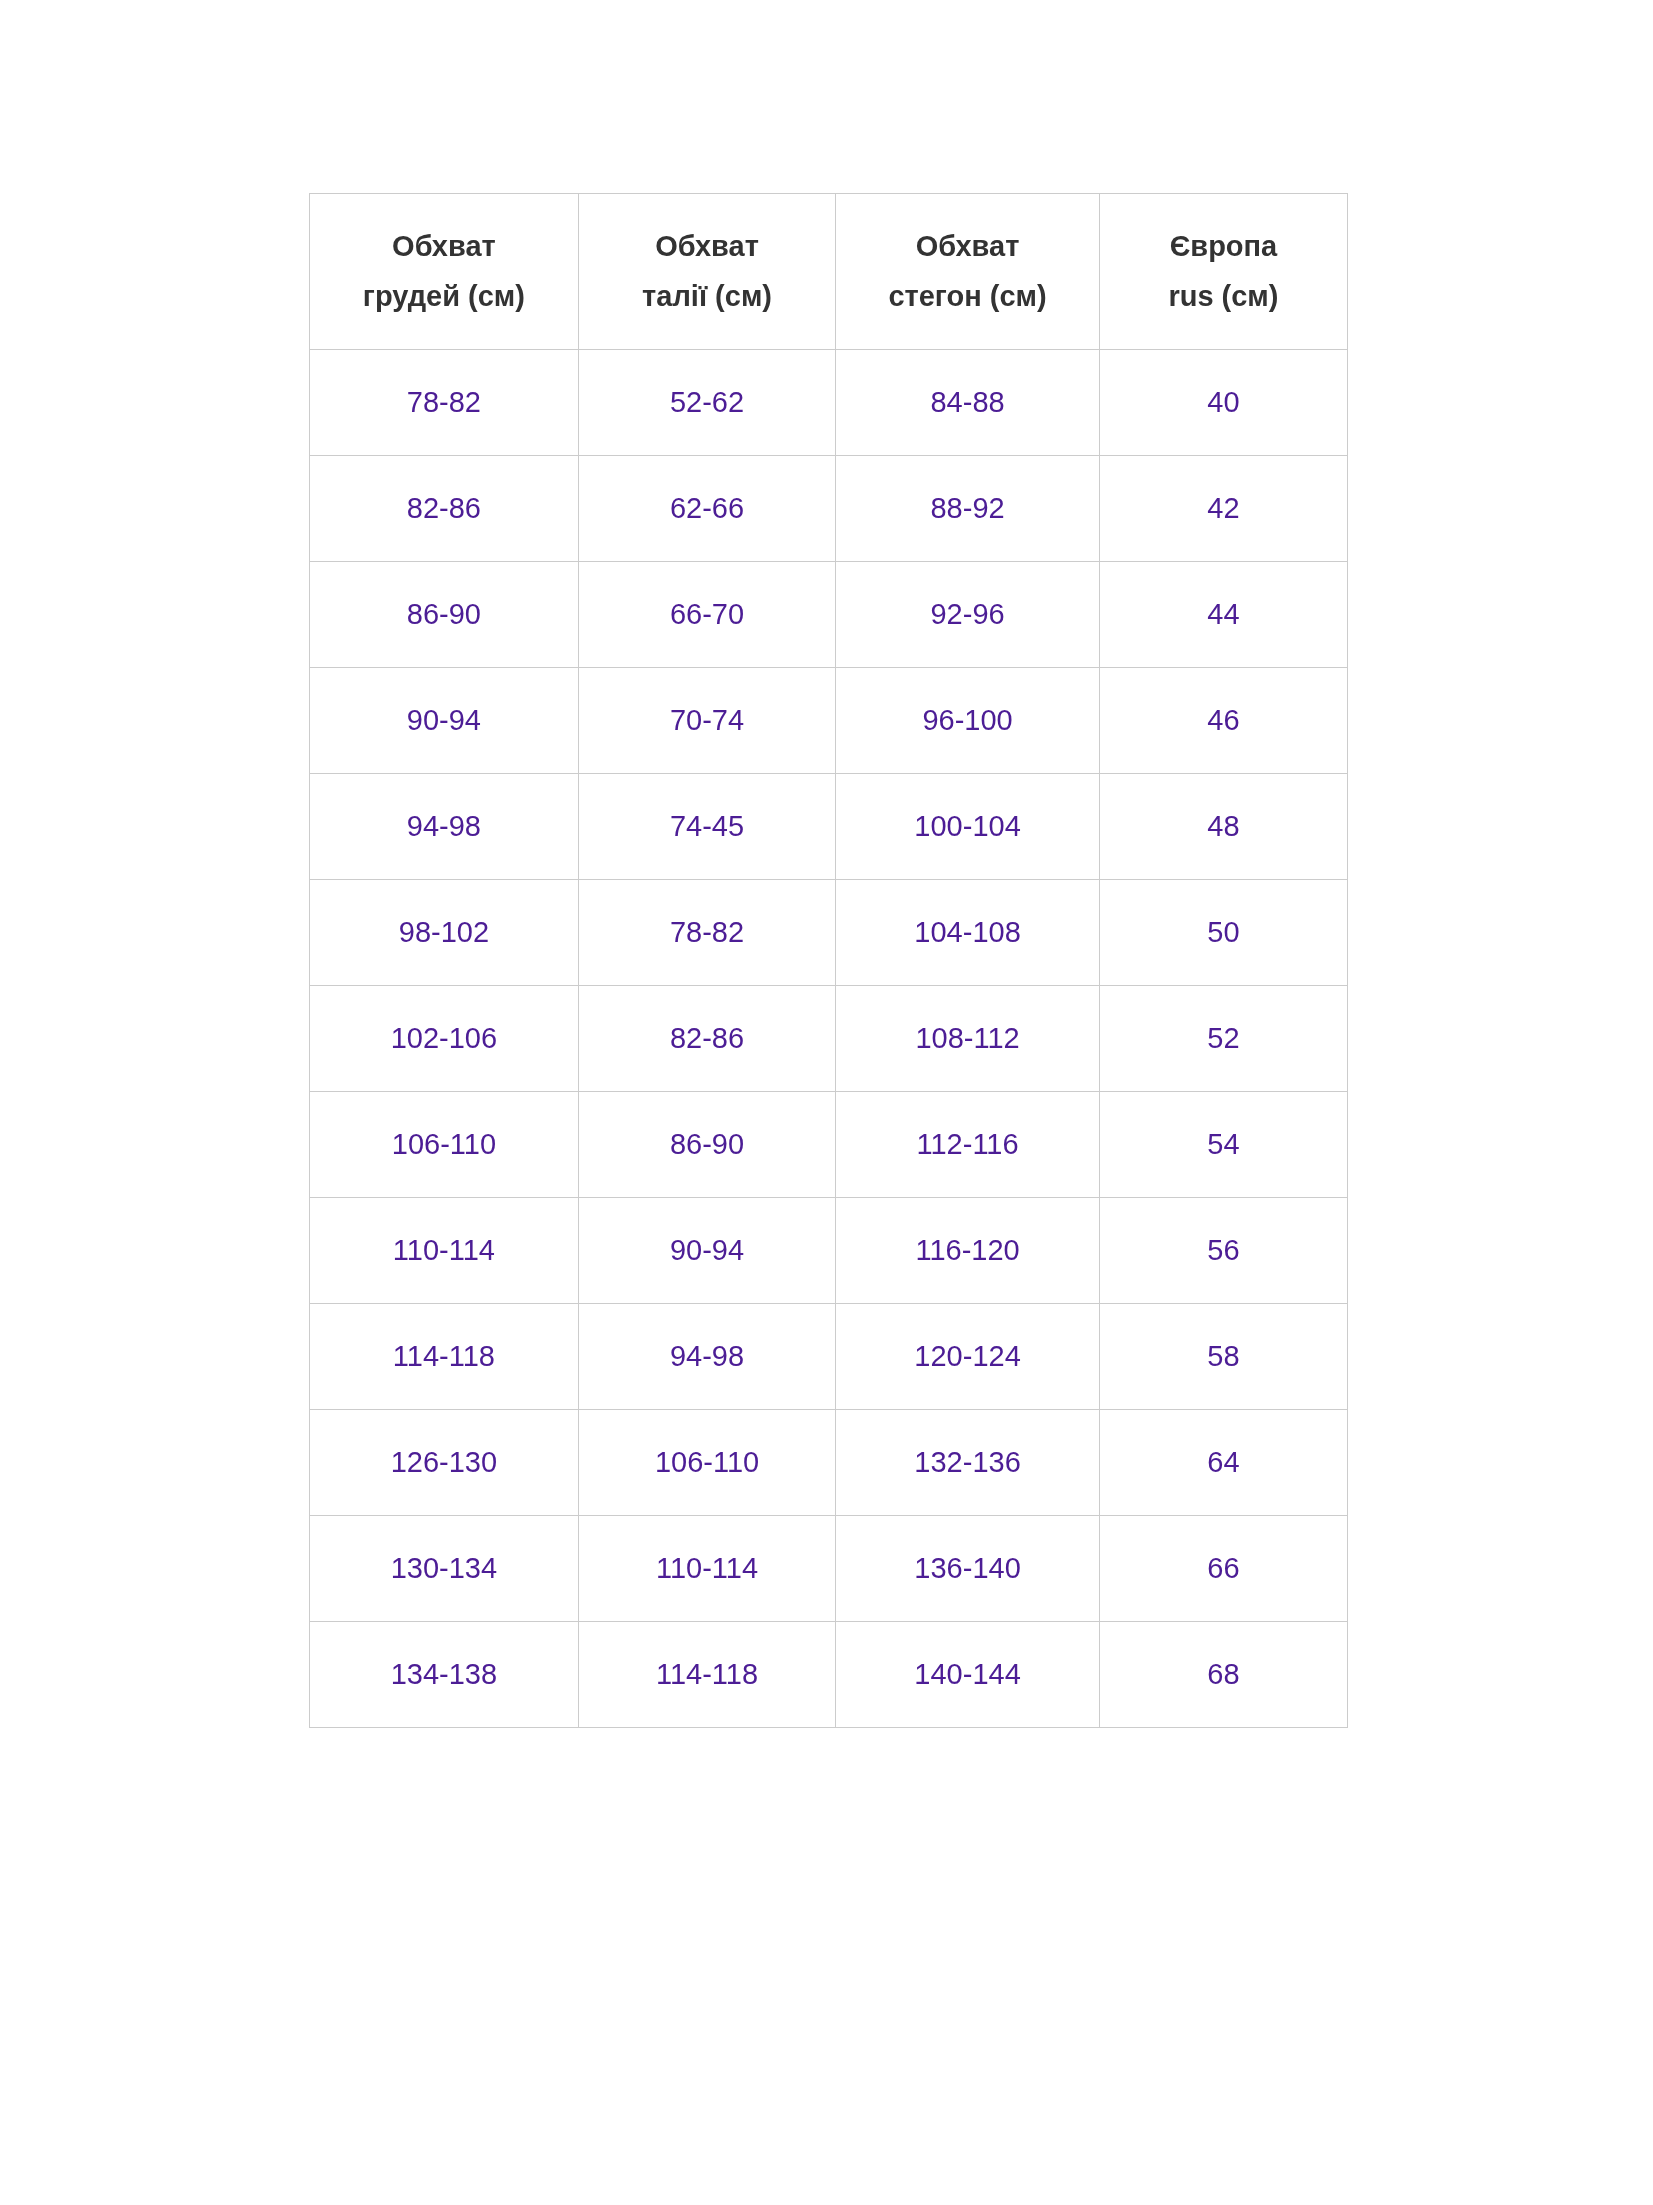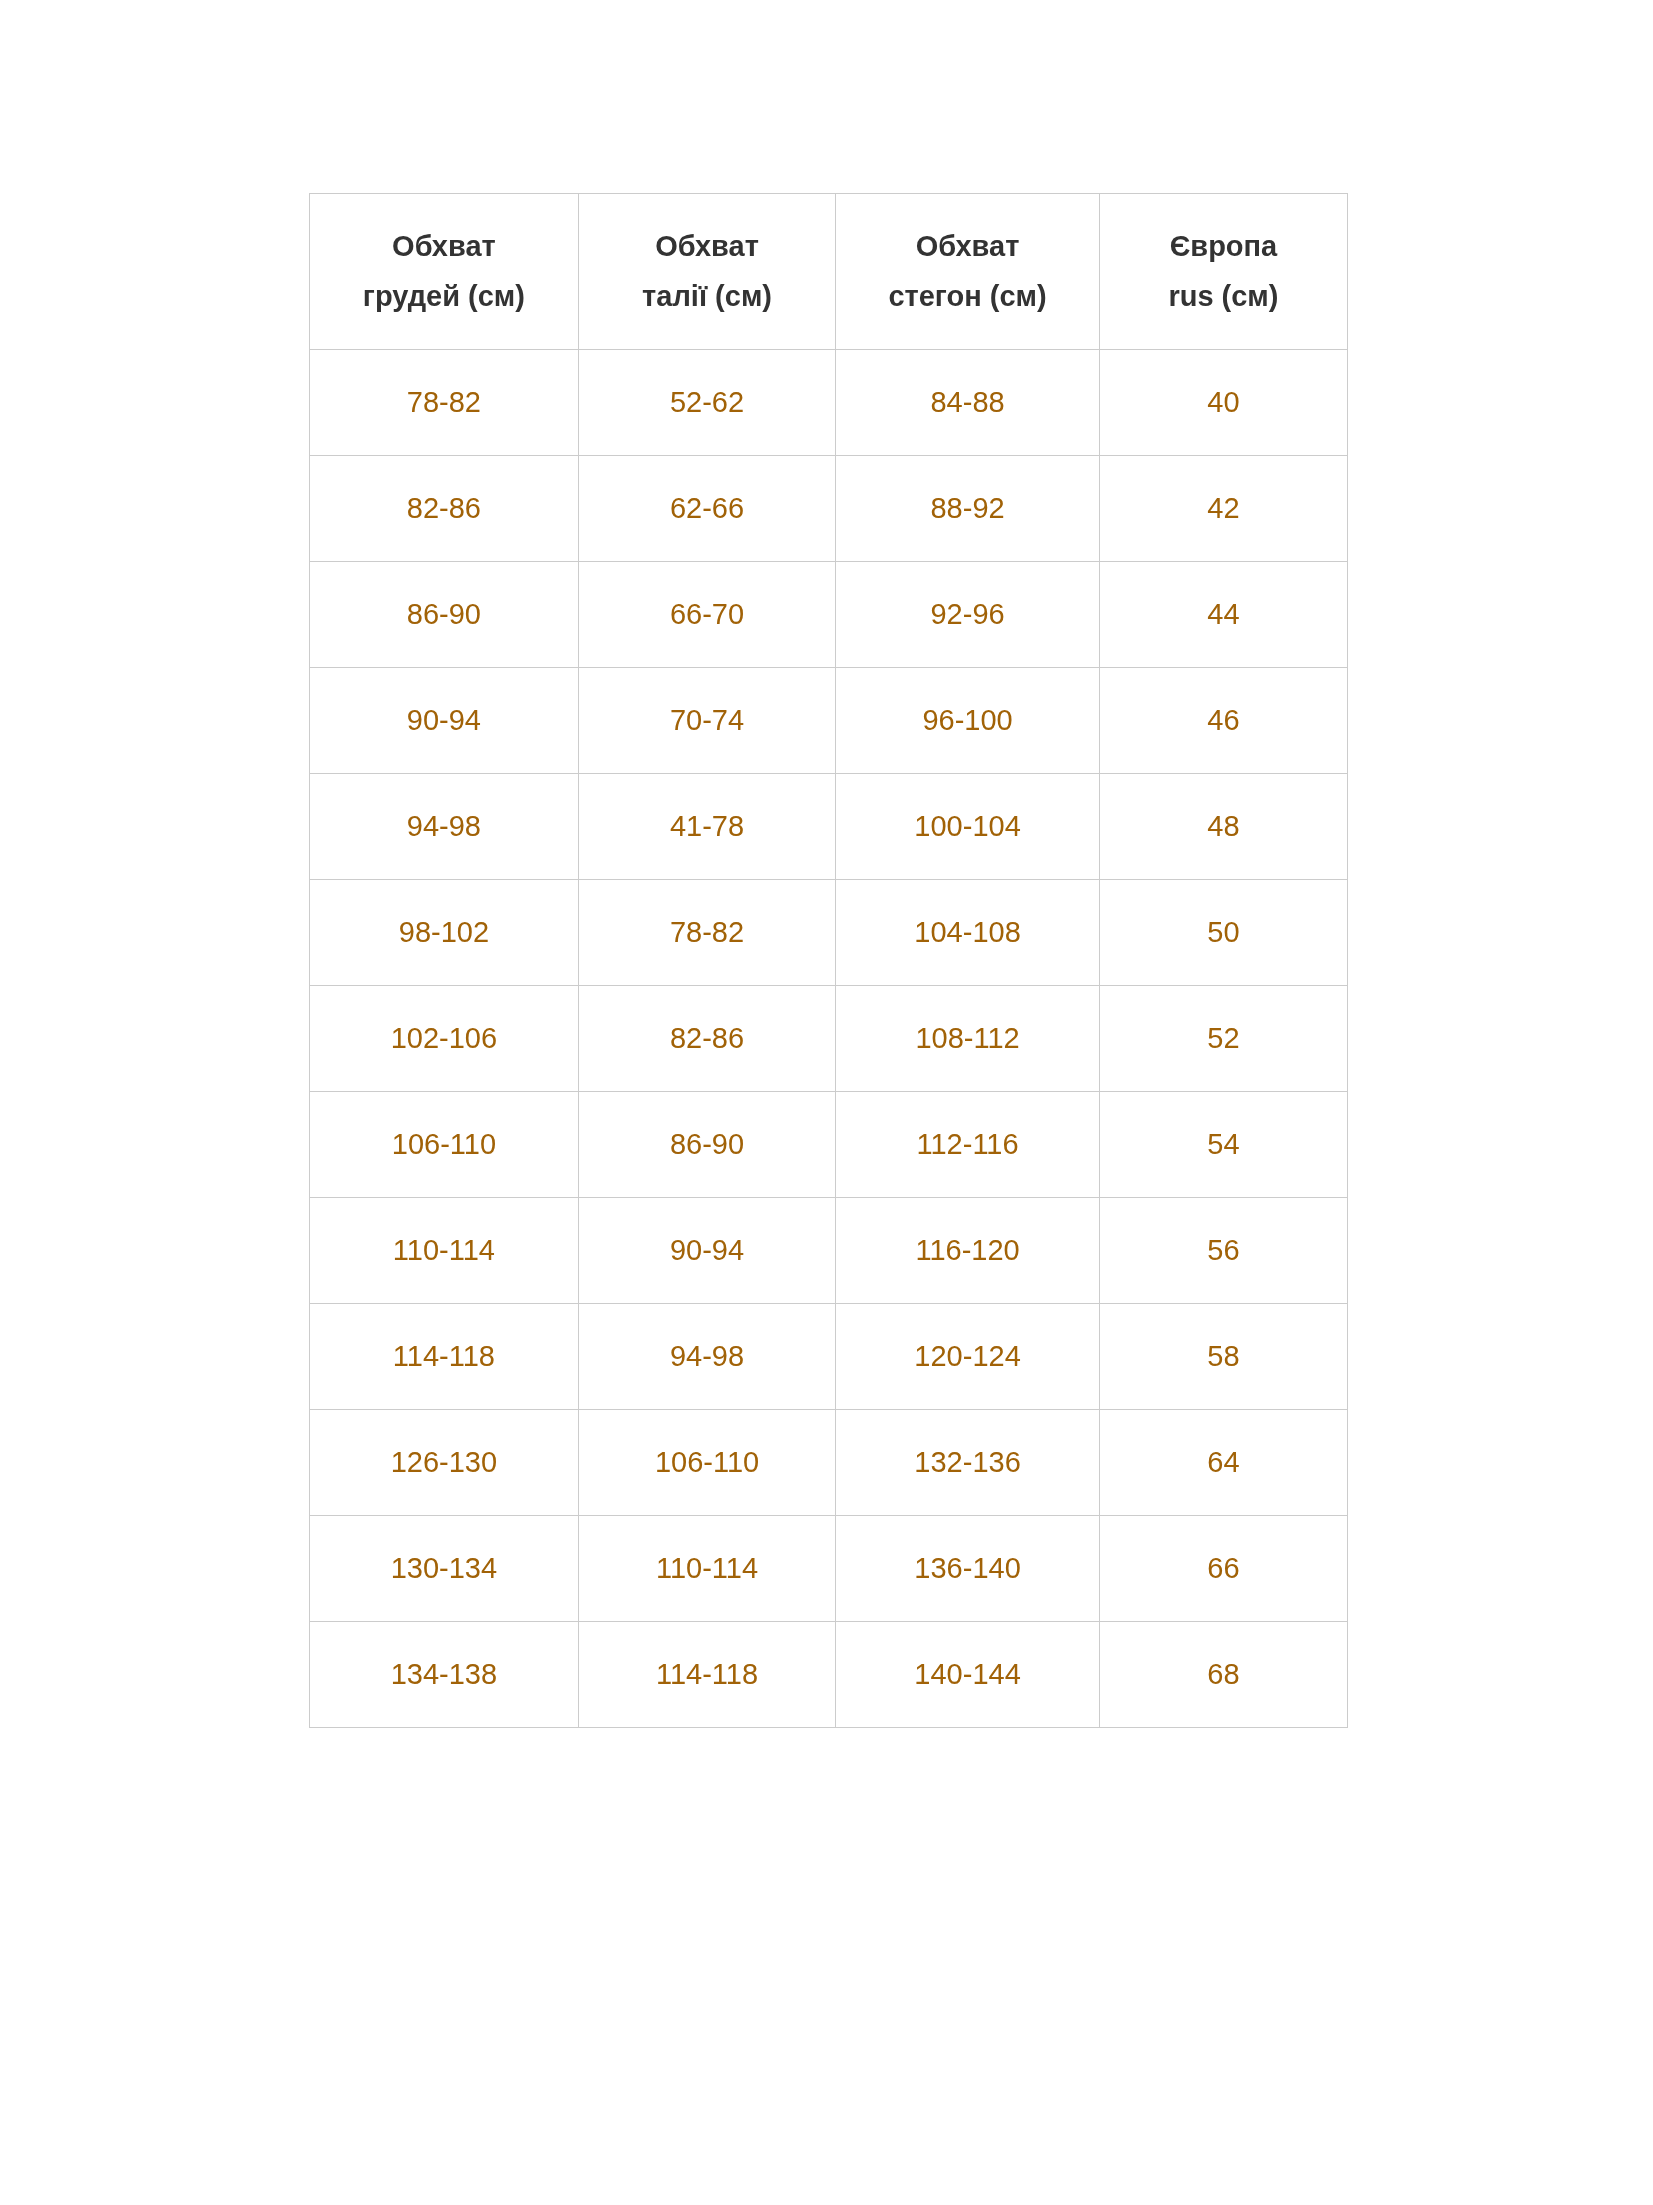--- a/index.html
+++ b/index.html
@@ -38,21 +38,21 @@
     font-weight: bold;
     color: #333333;
     white-space: pre-line;
     line-height: 1.72;
     padding: 0;
   }
   table.size-table td {
     height: 105px;
     font-size: 29px;
     font-weight: 400;
-    color: #a16207;
+    color: #4c1d95;
     padding: 0;
   }
 </style>
 </head>
 <body>
 
 <div class="table-wrap">
   <table class="size-table">
     <colgroup>
       <col style="width:25.9%">
@@ -92,21 +92,21 @@
           <td>44</td>
         </tr>
         <tr>
           <td>90-94</td>
           <td>70-74</td>
           <td>96-100</td>
           <td>46</td>
         </tr>
         <tr>
           <td>94-98</td>
-          <td>41-78</td>
+          <td>74-45</td>
           <td>100-104</td>
           <td>48</td>
         </tr>
         <tr>
           <td>98-102</td>
           <td>78-82</td>
           <td>104-108</td>
           <td>50</td>
         </tr>
         <tr>

